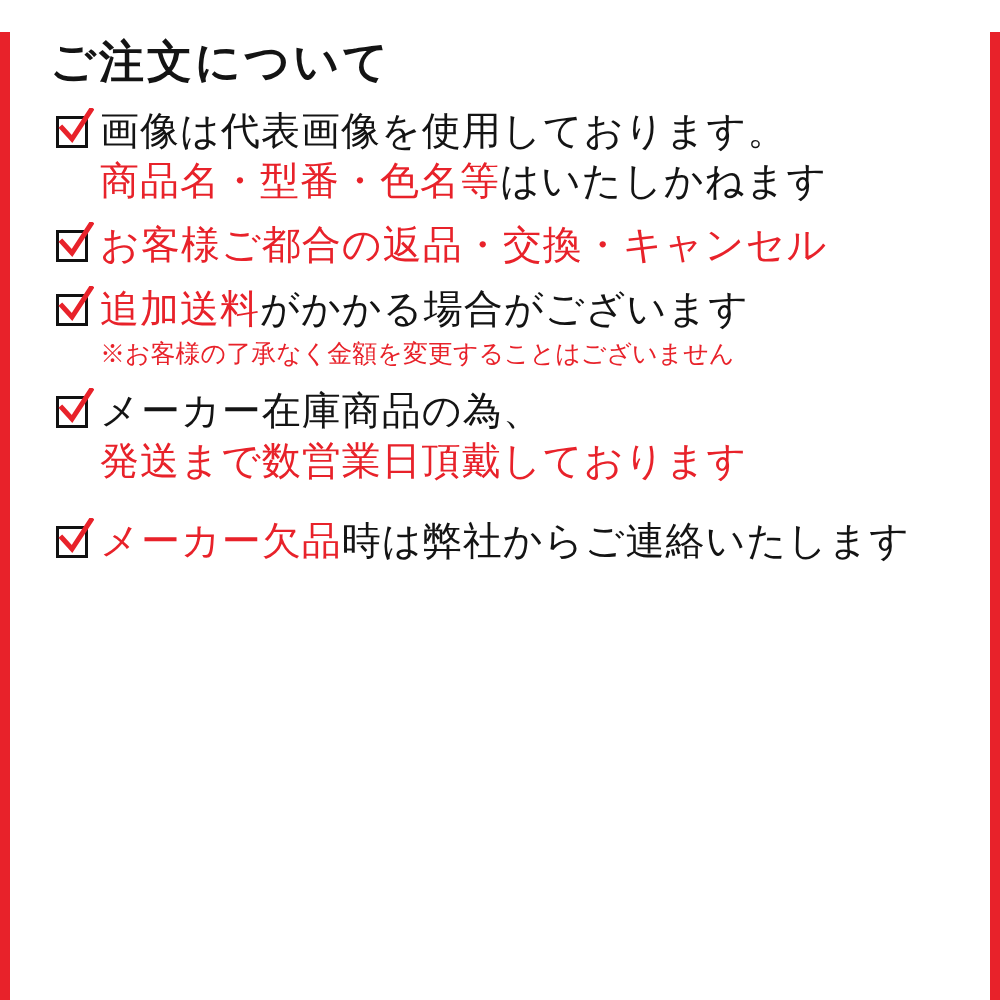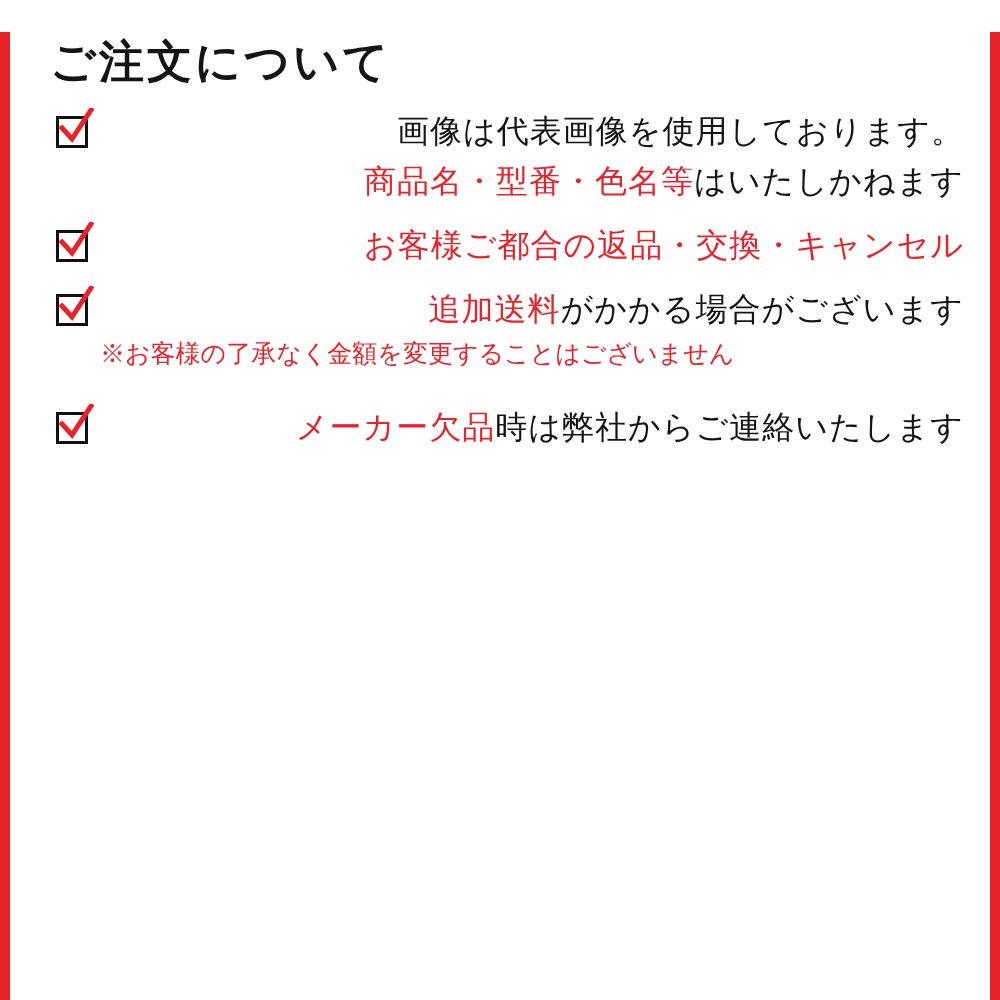--- a/index.html
+++ b/index.html
@@ -97,27 +97,26 @@
     left: 4px;
     top: -4px;
     width: 36px;
     height: 40px;
   }
   .lines {
     flex: 1 1 auto;
     min-width: 0;
   }
   .line {
-    font-size: 32px;
+    font-size: 39px;
     line-height: 50px;
     letter-spacing: 1px;
     color: #141414;
     font-family: "DejaVu Serif", "Liberation Serif", serif;
     white-space: nowrap;
-    text-align: right;
   }
   .line.red,
   .seg.red { color: #e8222a; }
   .seg.black { color: #141414; }
   .seg { display: inline; }
   .note {
     font-size: 25px;
     line-height: 36px;
     color: #e8222a;
     letter-spacing: 0px;
@@ -168,20 +167,32 @@
             <path d="M4 20 L14 31 L33 2" fill="none" stroke="#e8222a" stroke-width="5" stroke-linecap="square"></path>
           </svg>
       </div>
       <div class="lines">
         <div class="line"><span class="seg red">追加送料</span><span class="seg black">がかかる場合がございます</span></div>
         <div class="note">※お客様の了承なく金額を変更することはございません</div>
       </div>
     </div>
 
 
+    <div class="item">
+      <div class="check-icon">
+        <div class="box"></div>
+        <svg class="tick" viewBox="0 0 36 40" aria-hidden="true">
+            <path d="M4 20 L14 31 L33 2" fill="none" stroke="#e8222a" stroke-width="5" stroke-linecap="square"></path>
+          </svg>
+      </div>
+      <div class="lines">
+        <div class="line"><span class="seg black">メーカー在庫商品の為、</span></div>
+        <div class="line"><span class="seg red">発送まで数営業日頂戴しております</span></div>
+      </div>
+    </div>
 
     <div class="item tight">
       <div class="check-icon">
         <div class="box"></div>
         <svg class="tick" viewBox="0 0 36 40" aria-hidden="true">
             <path d="M4 20 L14 31 L33 2" fill="none" stroke="#e8222a" stroke-width="5" stroke-linecap="square"></path>
           </svg>
       </div>
       <div class="lines">
         <div class="line"><span class="seg red">メーカー欠品</span><span class="seg black">時は弊社からご連絡いたします</span></div>

